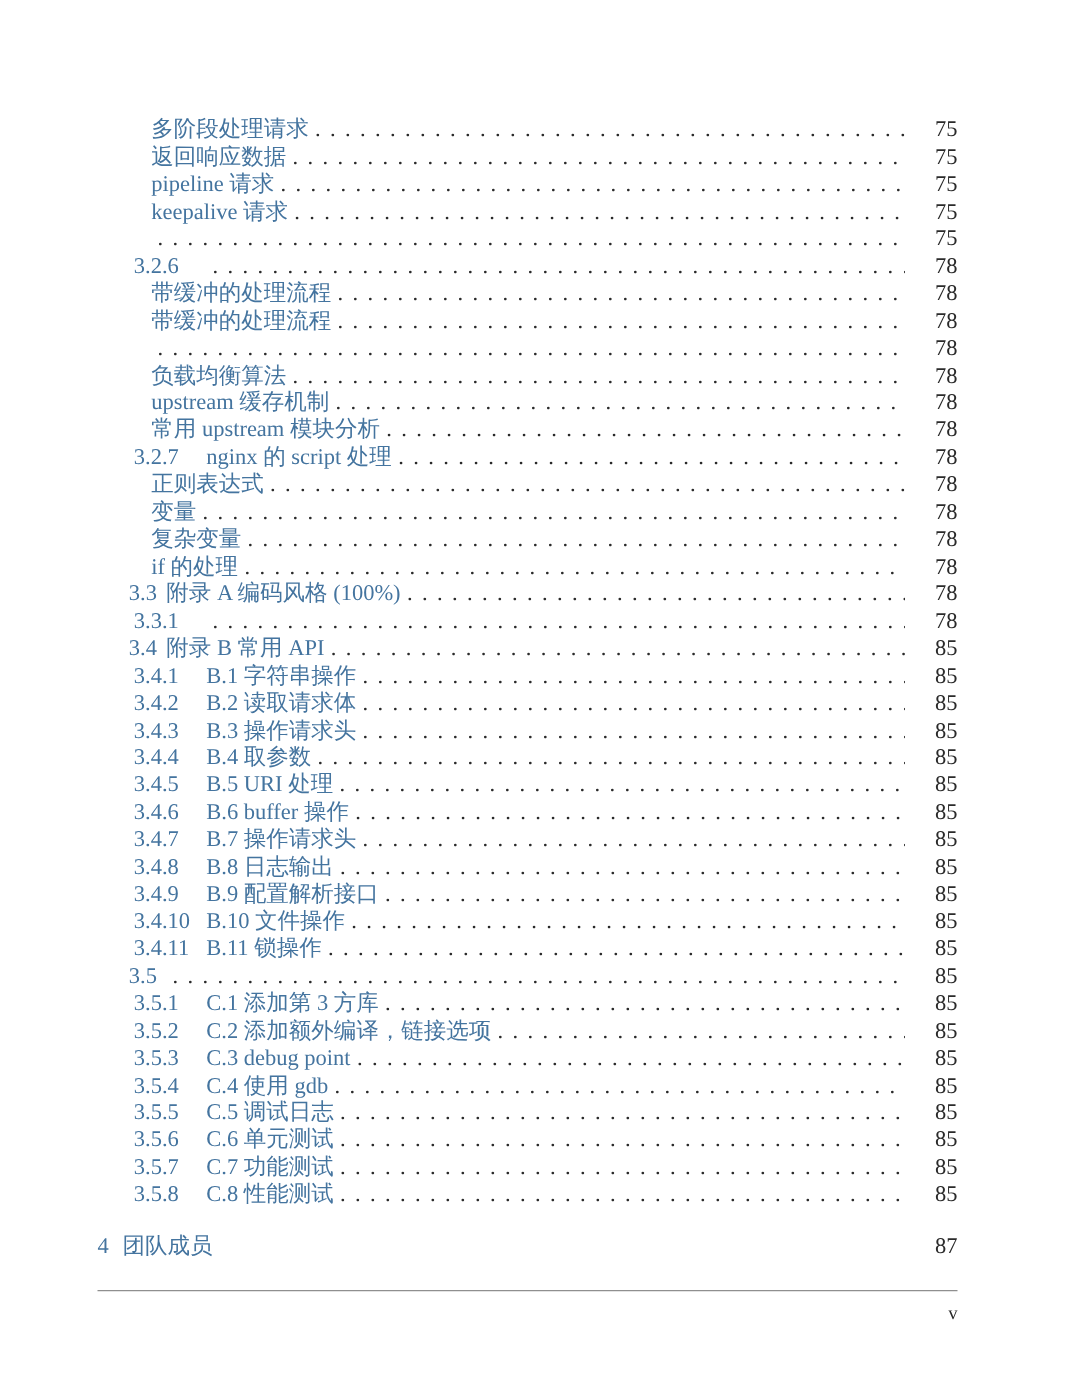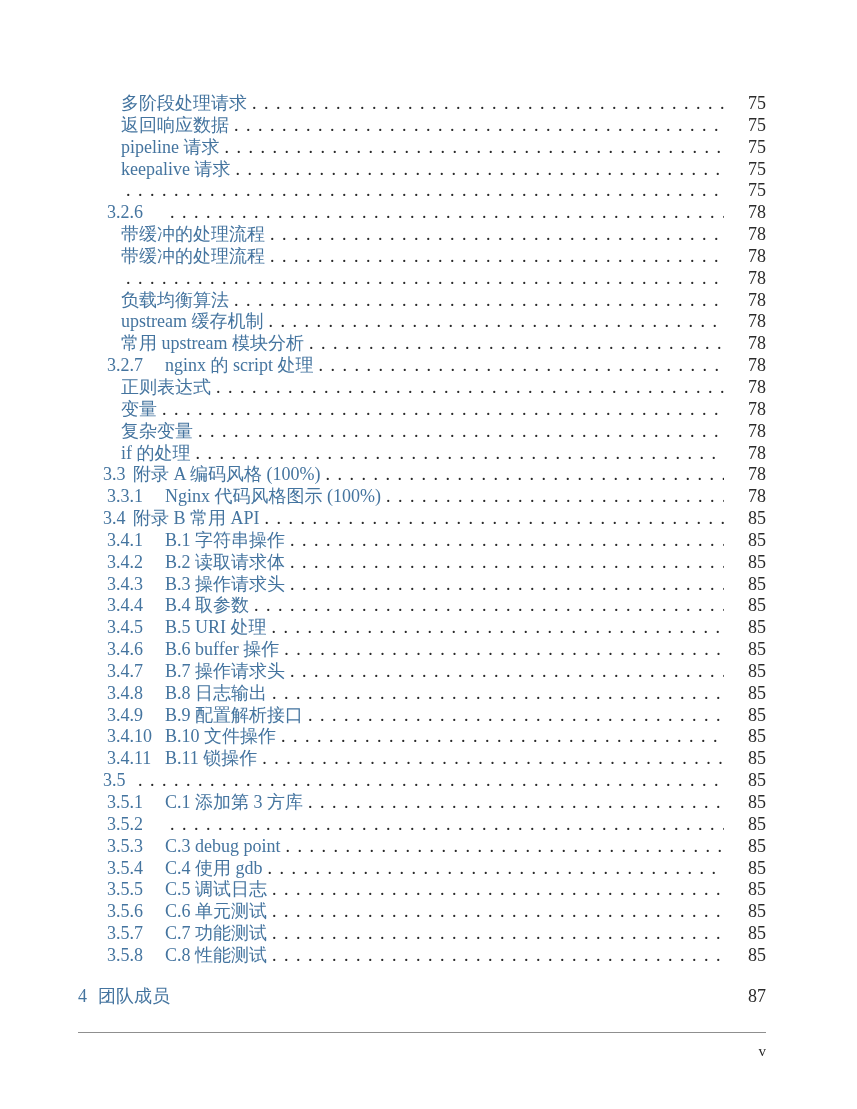--- a/index.html
+++ b/index.html
@@ -182,21 +182,20 @@
     <span class="page-num">78</span>
   </div>
       <div class="entry lv-section">
     <span class="num">3.3</span>
     <span class="title">附录 A 编码风格 (100%)</span>
     <span class="leader">. . . . . . . . . . . . . . . . . . . . . . . . . . . . . . . . . . . . . . . . . . . . . . . . . . . . . . . . . . . . . . . . . . . . . . . . . . . . . . . . . . . . . . . . . . . . . . . . . . . . . . . . . . . . . . . . . . . . . . . . </span>
     <span class="page-num">78</span>
   </div>
       <div class="entry lv-subsection">
     <span class="num">3.3.1</span>
-    <span class="title">Nginx 代码风格图示 (100%)</span>
     <span class="leader">. . . . . . . . . . . . . . . . . . . . . . . . . . . . . . . . . . . . . . . . . . . . . . . . . . . . . . . . . . . . . . . . . . . . . . . . . . . . . . . . . . . . . . . . . . . . . . . . . . . . . . . . . . . . . . . . . . . . . . . . </span>
     <span class="page-num">78</span>
   </div>
       <div class="entry lv-section">
     <span class="num">3.4</span>
     <span class="title">附录 B 常用 API</span>
     <span class="leader">. . . . . . . . . . . . . . . . . . . . . . . . . . . . . . . . . . . . . . . . . . . . . . . . . . . . . . . . . . . . . . . . . . . . . . . . . . . . . . . . . . . . . . . . . . . . . . . . . . . . . . . . . . . . . . . . . . . . . . . . </span>
     <span class="page-num">85</span>
   </div>
       <div class="entry lv-subsection">
@@ -271,20 +270,21 @@
     <span class="page-num">85</span>
   </div>
       <div class="entry lv-subsection">
     <span class="num">3.5.1</span>
     <span class="title">C.1 添加第 3 方库</span>
     <span class="leader">. . . . . . . . . . . . . . . . . . . . . . . . . . . . . . . . . . . . . . . . . . . . . . . . . . . . . . . . . . . . . . . . . . . . . . . . . . . . . . . . . . . . . . . . . . . . . . . . . . . . . . . . . . . . . . . . . . . . . . . . </span>
     <span class="page-num">85</span>
   </div>
       <div class="entry lv-subsection">
     <span class="num">3.5.2</span>
+    <span class="title">C.2 添加额外编译，链接选项</span>
     <span class="leader">. . . . . . . . . . . . . . . . . . . . . . . . . . . . . . . . . . . . . . . . . . . . . . . . . . . . . . . . . . . . . . . . . . . . . . . . . . . . . . . . . . . . . . . . . . . . . . . . . . . . . . . . . . . . . . . . . . . . . . . . </span>
     <span class="page-num">85</span>
   </div>
       <div class="entry lv-subsection">
     <span class="num">3.5.3</span>
     <span class="title">C.3 debug point</span>
     <span class="leader">. . . . . . . . . . . . . . . . . . . . . . . . . . . . . . . . . . . . . . . . . . . . . . . . . . . . . . . . . . . . . . . . . . . . . . . . . . . . . . . . . . . . . . . . . . . . . . . . . . . . . . . . . . . . . . . . . . . . . . . . </span>
     <span class="page-num">85</span>
   </div>
       <div class="entry lv-subsection">

